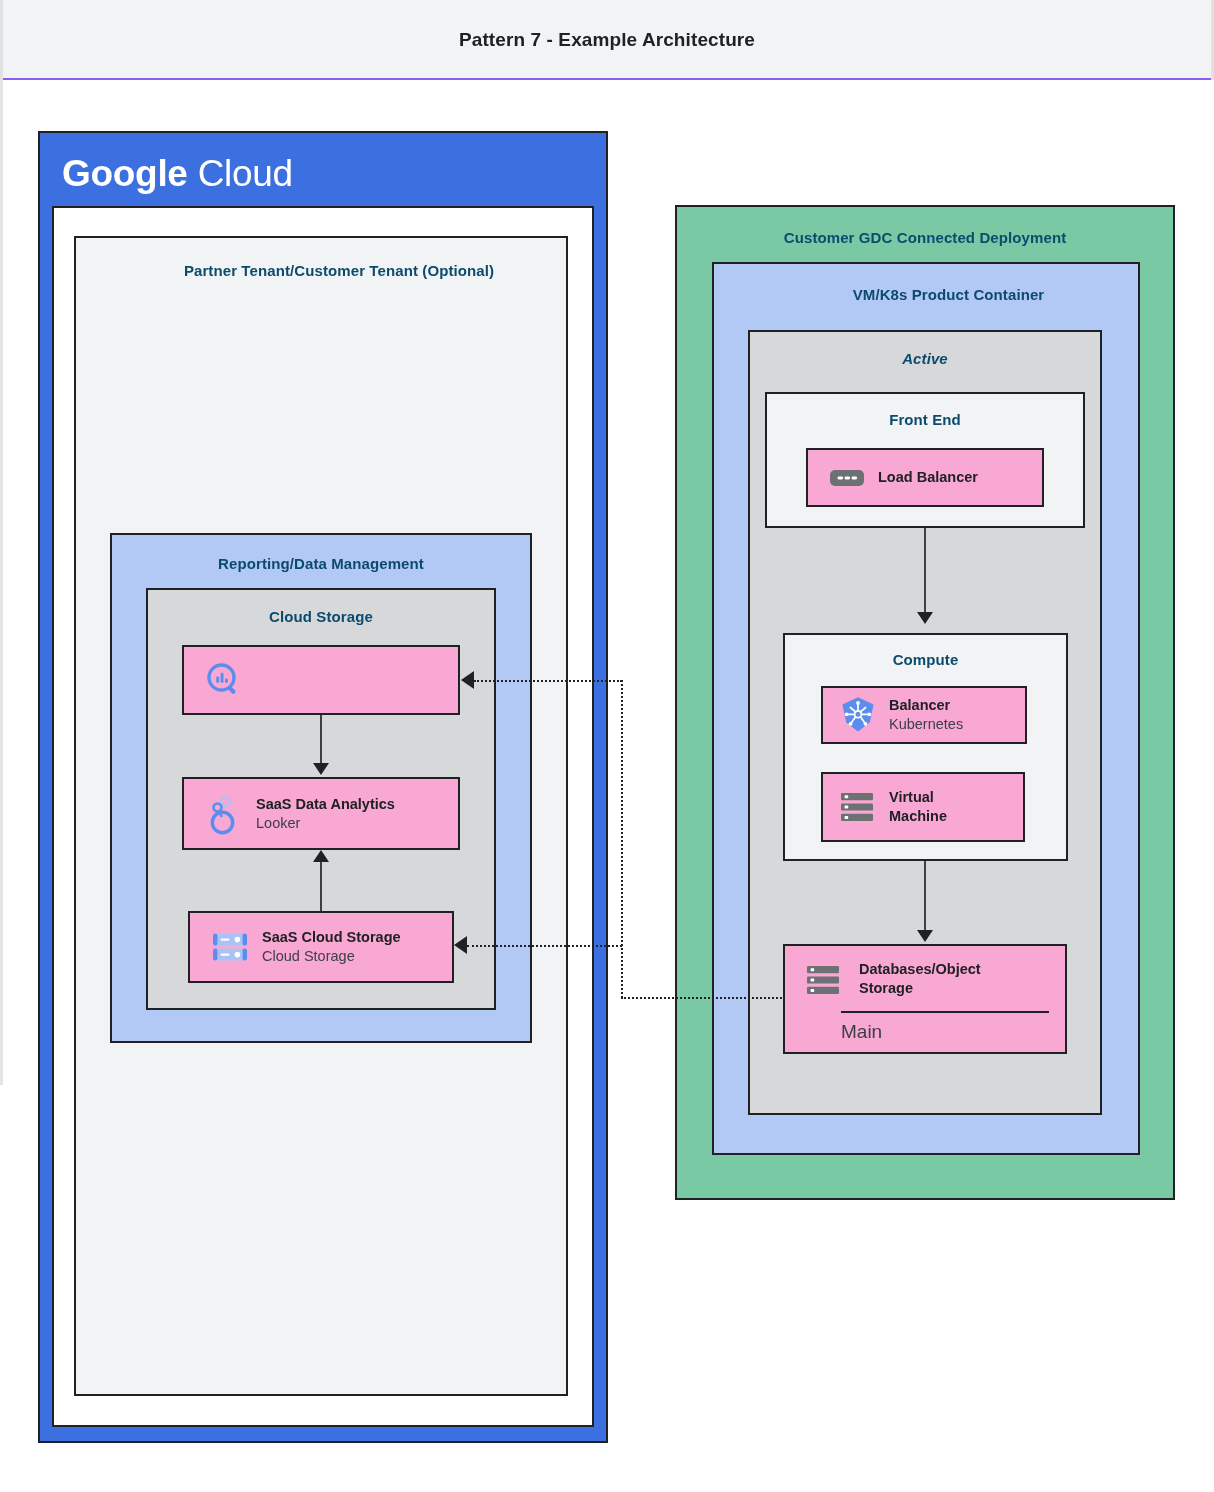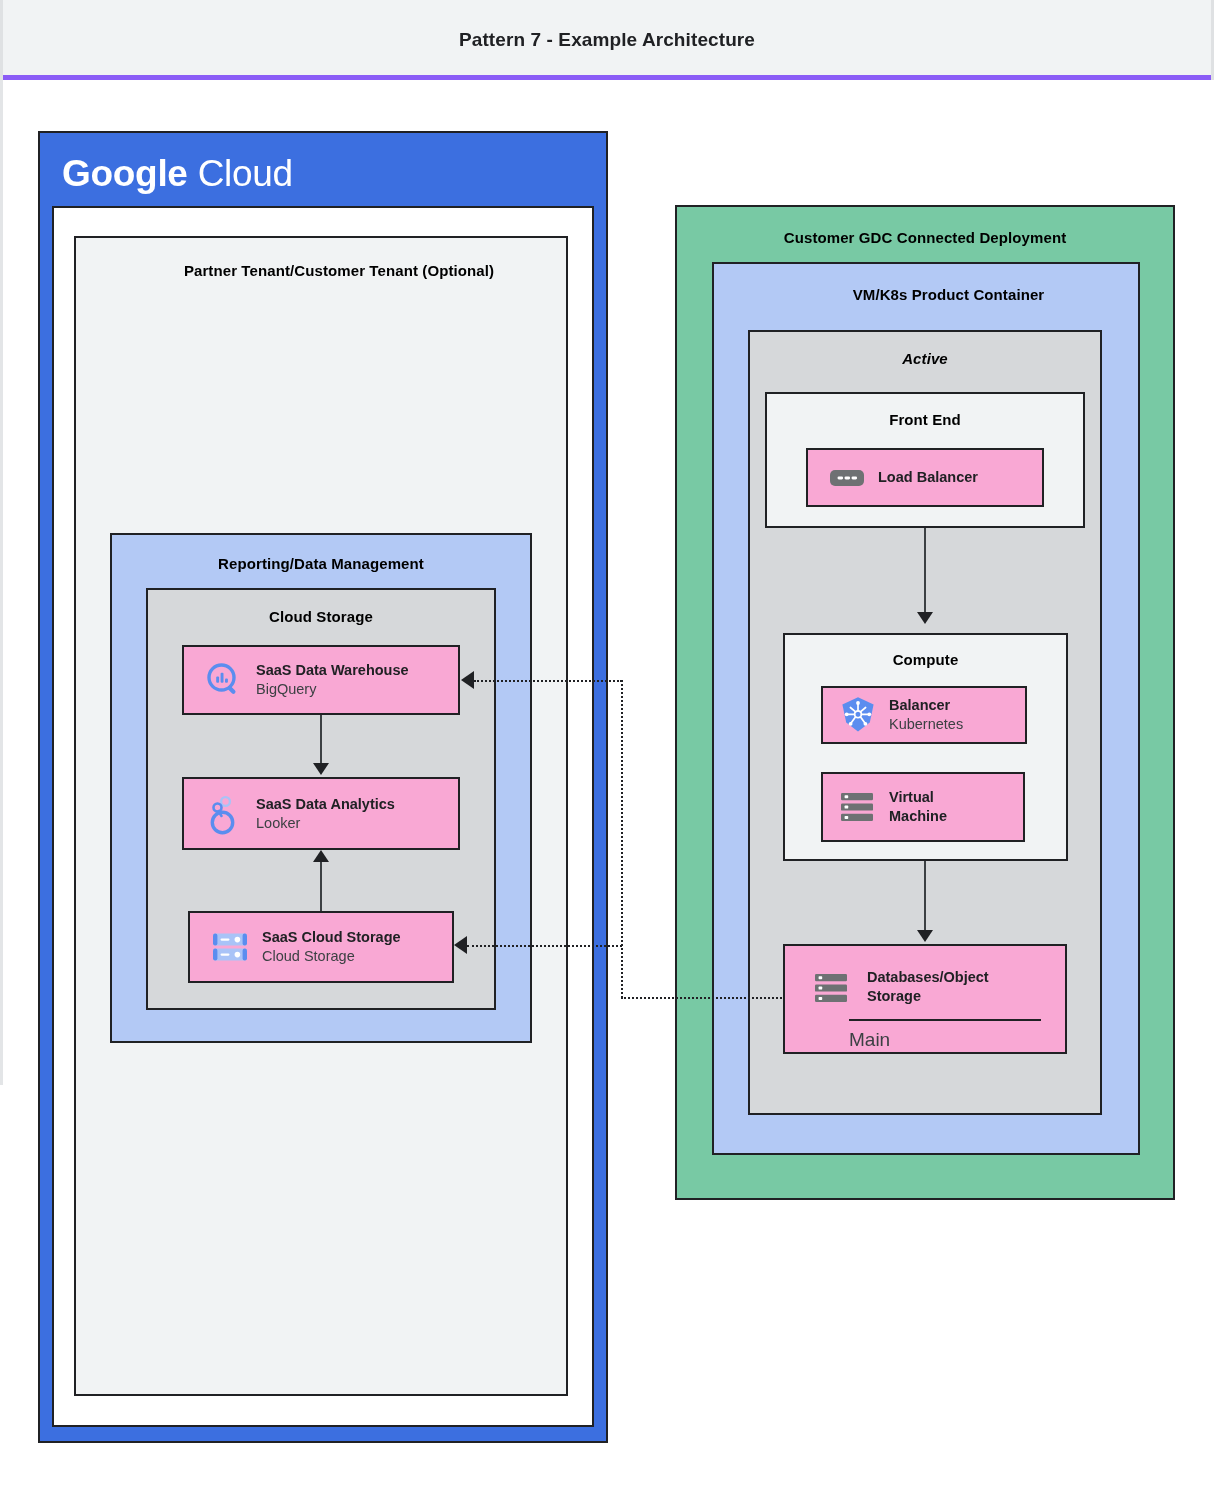--- a/index.html
+++ b/index.html
@@ -15,21 +15,21 @@
     color: #202124;
     overflow: hidden;
   }
 
   
   #header-bar {
     position: absolute;
     left: 0; top: 0;
     width: 1214px; height: 80px;
     background: #f1f3f4;
-    border-bottom: 5px solid #8b5cf6;
+    border-bottom: 2px solid #8b5cf6;
     box-sizing: border-box;
   }
   #header-bar .edge-l,
   #header-bar .edge-r {
     position: absolute;
     top: 0; width: 3px; height: 80px;
     background: #dfe1e3;
   }
   #header-bar .edge-l { left: 0; }
   #header-bar .edge-r { right: 0; }
@@ -58,21 +58,21 @@
     position: absolute;
     box-sizing: border-box;
     border: 2px solid #202124;
   }
   .panel > .panel-title {
     position: absolute;
     left: 0; right: 0; top: 0;
     text-align: center;
     font-weight: 700;
     font-size: 15px;
-    color: #000000;
+    color: #0c4a6e;
     letter-spacing: .1px;
   }
 
   
   #gcp-panel {
     left: 38px; top: 131px;
     width: 570px; height: 1312px;
     background: #3c6fe0;
   }
   #gcp-logo {
@@ -204,21 +204,21 @@
   #node-cluster .node-text { padding-left: 6px; }
 
   #node-vm { left: 821px; top: 772px; width: 204px; height: 70px; padding-left: 10px; }
   #node-vm .node-icon { width: 50px; }
   #node-vm .node-text { padding-left: 6px; }
 
   #node-db {
     left: 783px; top: 944px;
     width: 284px; height: 110px;
     display: block;
-    padding: 8px;
+    padding: 0;
   }
   #node-db .db-head {
     display: flex;
     align-items: flex-start;
     padding: 14px 10px 0 14px;
   }
   #node-db .node-icon { width: 50px; padding-top: 2px; }
   #node-db .node-text { padding-left: 10px; }
   #node-db .db-divider {
     height: 2px;
@@ -303,24 +303,20 @@
 
 <div class="node" id="node-bigquery">
   <div class="node-icon">
     <svg width="40" height="40" viewBox="0 0 40 40" aria-hidden="true">
       <circle cx="17.5" cy="17.5" r="12.5" fill="none" stroke="#5b8def" stroke-width="3.4"></circle>
       <rect x="12.2" y="16.5" width="2.9" height="6.2" rx="1" fill="#5b8def"></rect>
       <rect x="16.6" y="12.8" width="2.9" height="9.9" rx="1" fill="#5b8def"></rect>
       <rect x="21.0" y="18.6" width="2.9" height="4.1" rx="1" fill="#5b8def"></rect>
       <rect x="25.4" y="25.0" width="4.2" height="9.6" rx="2.1" fill="#5b8def" transform="rotate(-45 27.5 29.8)"></rect>
     </svg>
-  </div>
-  <div class="node-text">
-    <div class="node-title">SaaS Data Warehouse</div>
-    <div class="node-sub">BigQuery</div>
   </div>
 </div>
 
 <div class="conn-line conn-v" style="left:320px; top:715px; height:50px;"></div>
 <div class="arrow-down" style="left:313px; top:763px;"></div>
 
 <div class="node" id="node-looker">
   <div class="node-icon">
     <svg width="40" height="44" viewBox="0 0 40 44" aria-hidden="true">
       <circle cx="21.5" cy="9.5" r="4.4" fill="none" stroke="#a9c3f7" stroke-width="2.4"></circle>

